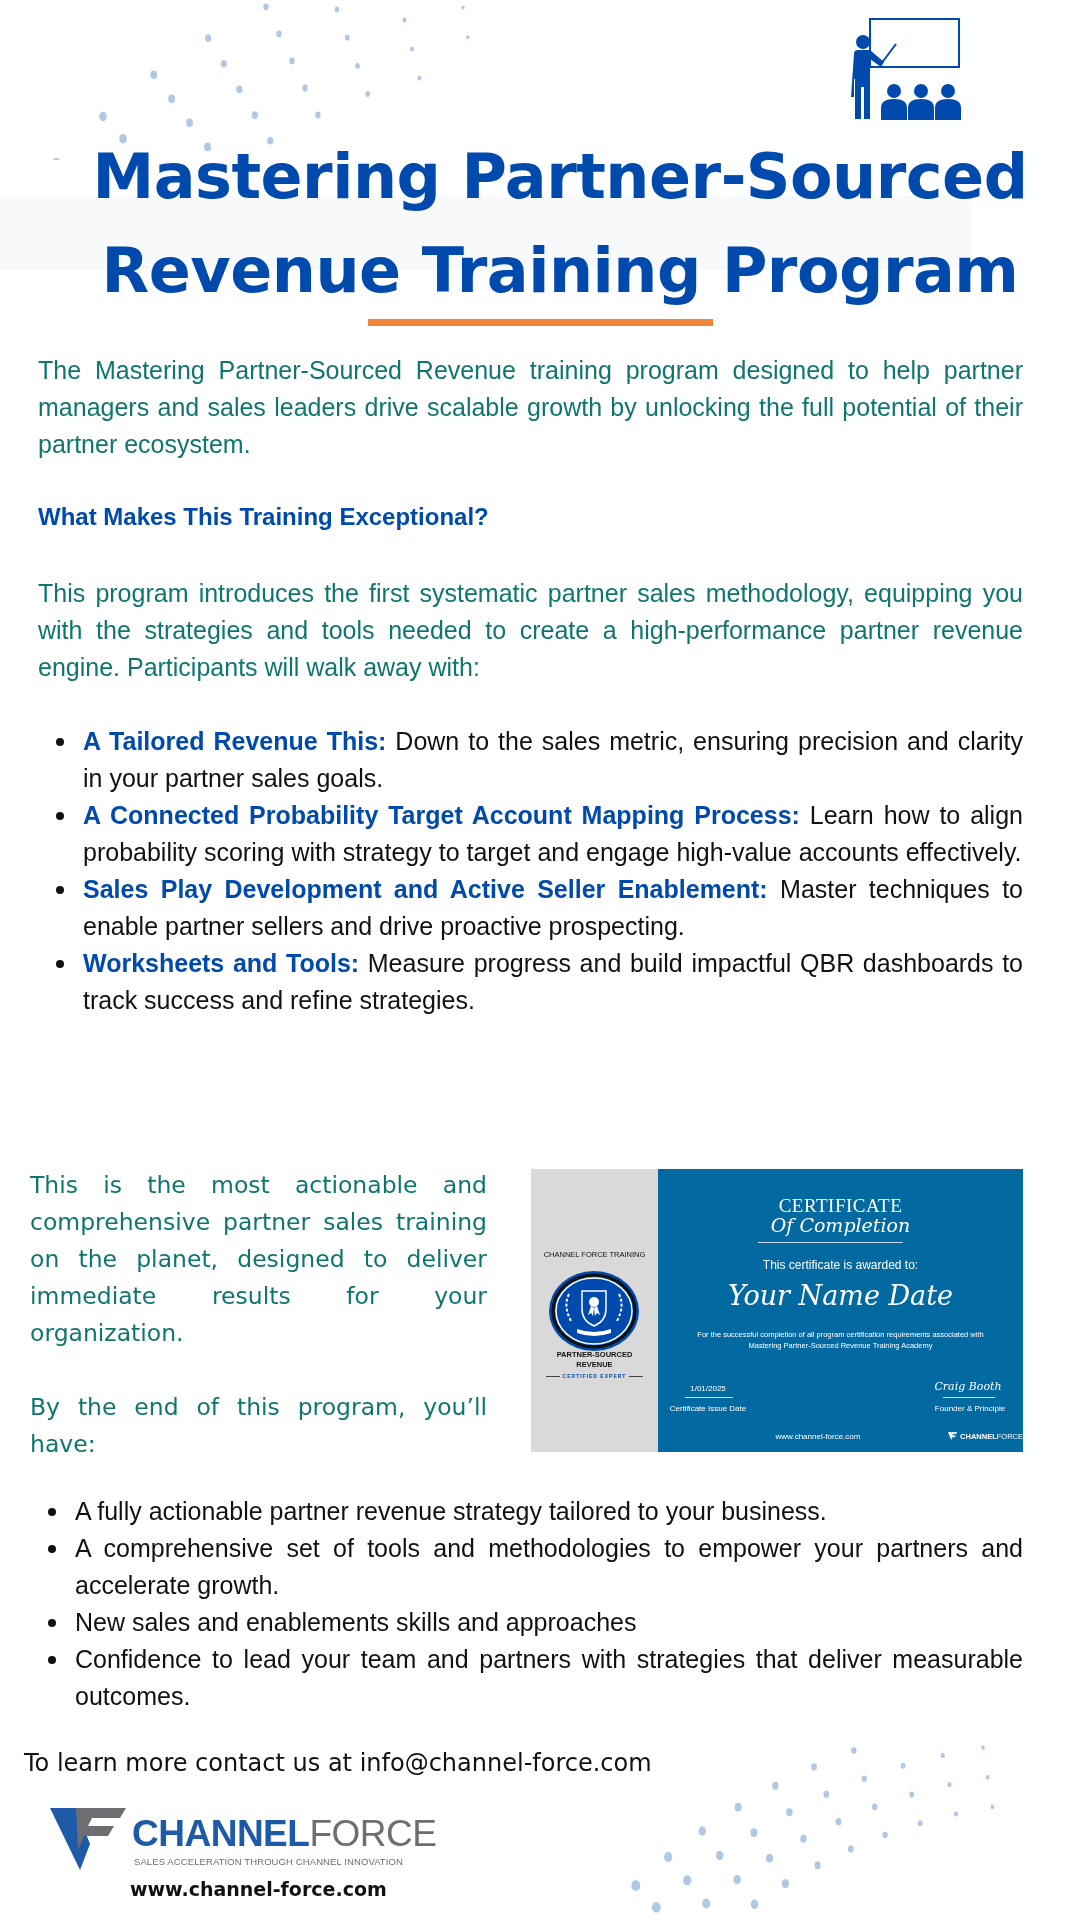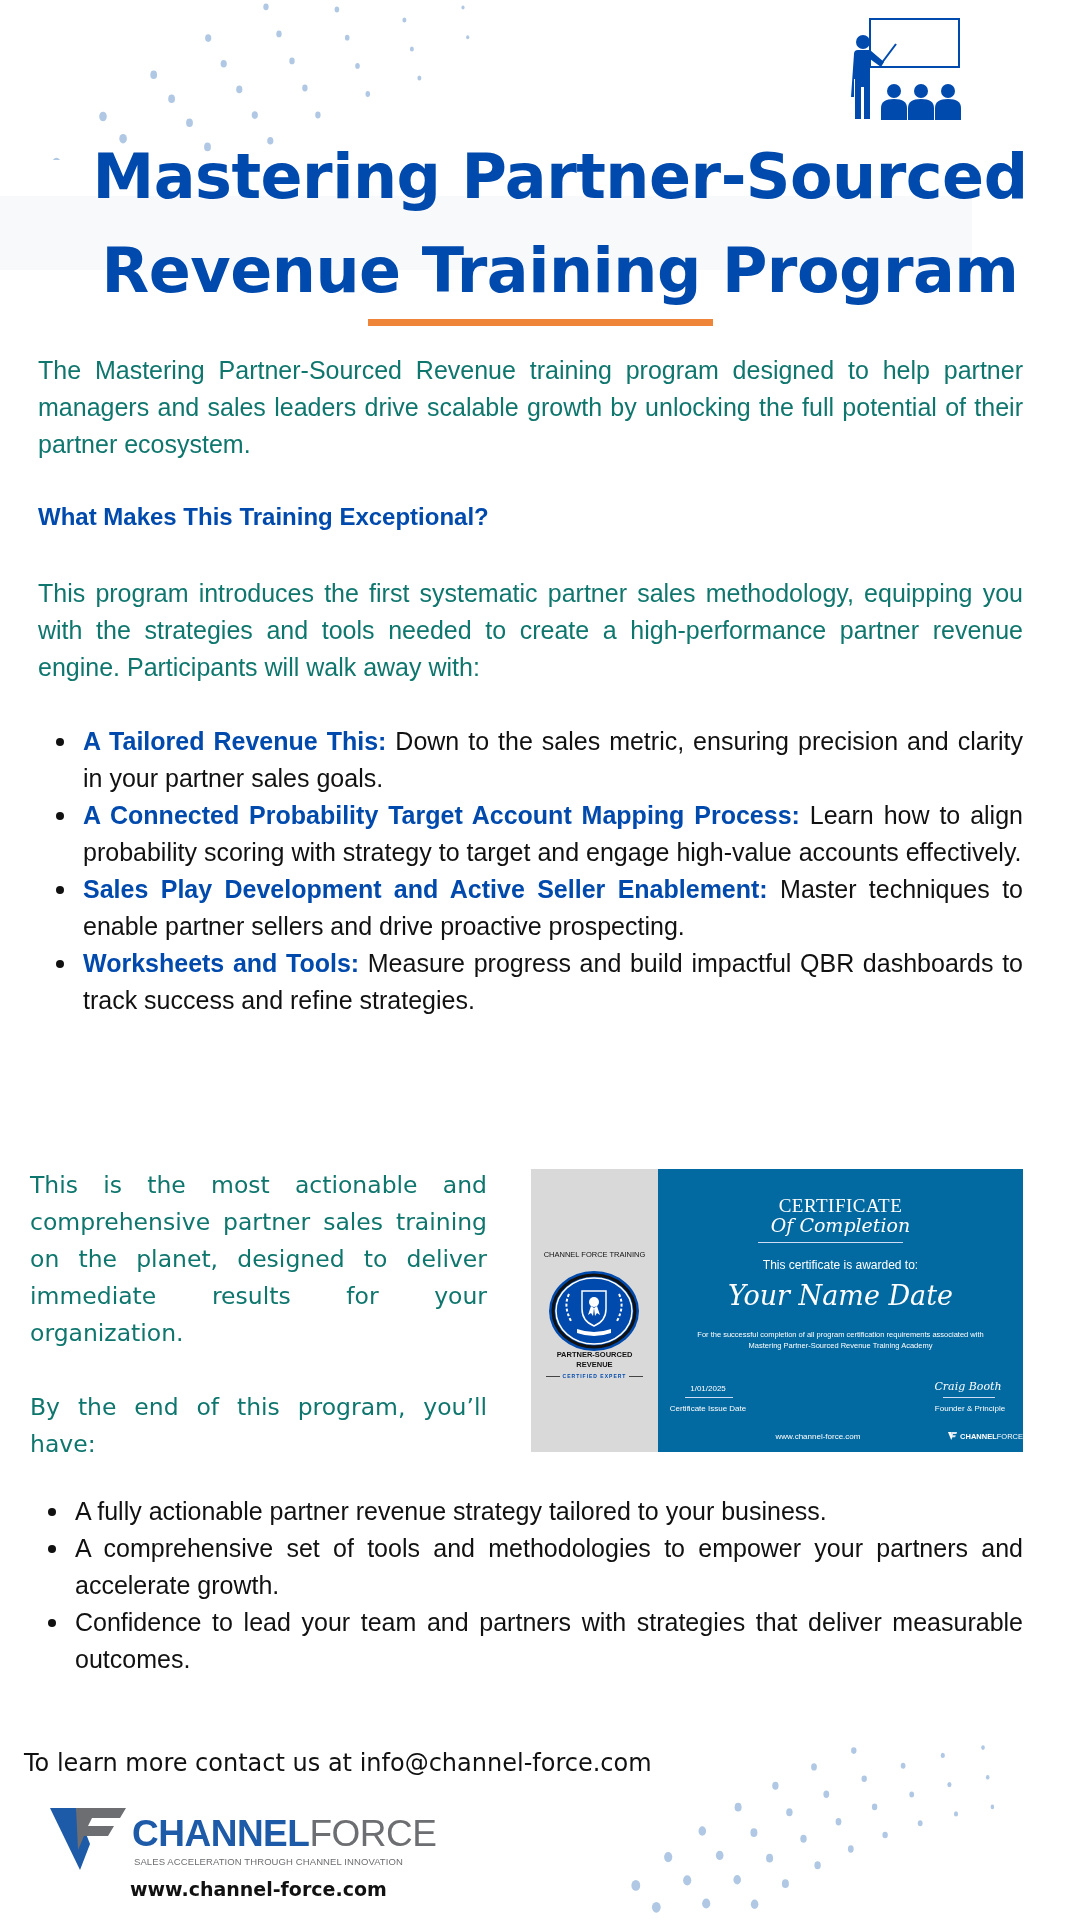--- a/index.html
+++ b/index.html
@@ -312,20 +312,21 @@
           <path d="M5 0 h9 l-1 3 h-5 l-1 2 h5 l-1 3 h-5 z" fill="#dfe6f3"></path>
         </svg>
       <span><b>CHANNEL</b><span>FORCE</span></span>
     </div>
   </div>
 </div>
 
 <ul class="abs bullets outcomes">
   <li>A fully actionable partner revenue strategy tailored to your business.</li>
   <li>A comprehensive set of tools and methodologies to empower your partners and accelerate growth.</li>
+  <li>New sales and enablements skills and approaches</li>
   <li>Confidence to lead your team and partners with strategies that deliver measurable outcomes.</li>
 </ul>
 
 <div class="abs contact">To learn more contact us at info@channel-force.com</div>
 
 <div class="abs logo">
   <svg style="position:absolute;left:0;top:2px" width="80" height="66" viewBox="0 0 80 66">
     <path d="M2 2 h26 l14 36 l-10 26 z" fill="#1d5aa8"></path>
     <path d="M28 2 h50 l-6 10 h-28 l-4 8 h26 l-6 10 h-24 l-6 14 z" fill="#6d6e71"></path>
   </svg>

